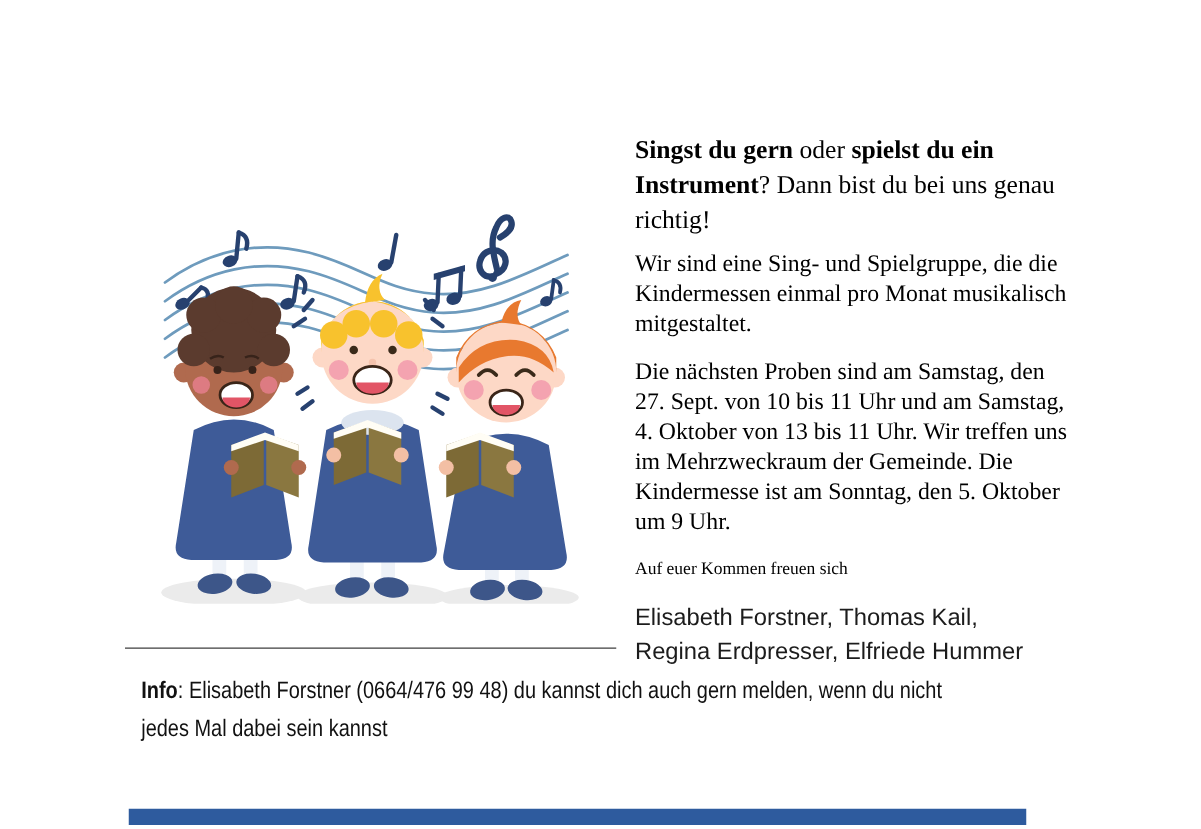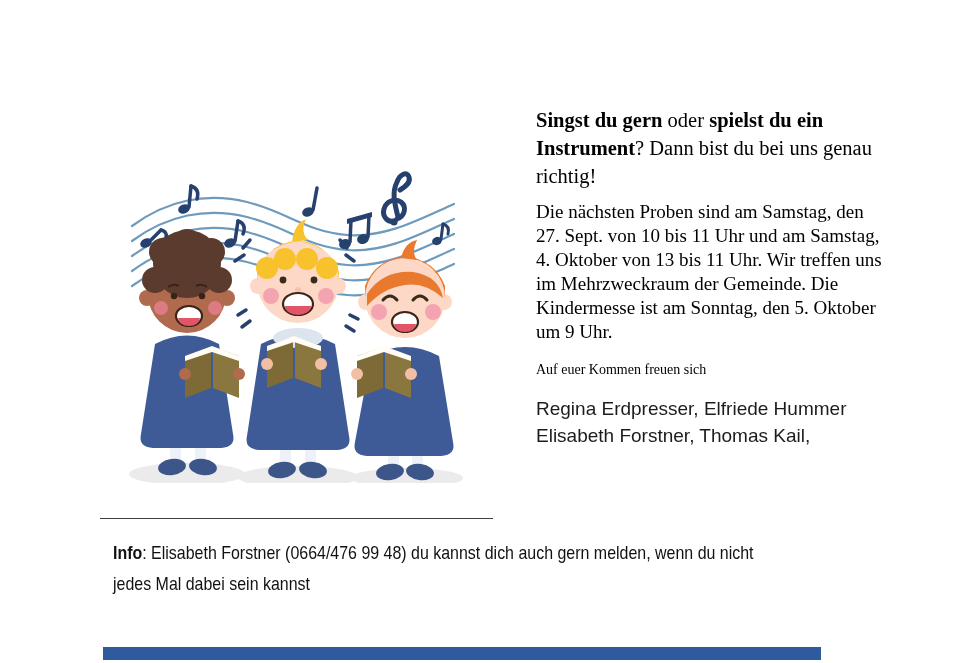--- a/index.html
+++ b/index.html
@@ -1,20 +1,20 @@
 <!DOCTYPE html>
 <html><head>
 <meta charset="utf-8">
 <style>
   html,body{margin:0;padding:0;background:#fff;}
   #page{position:relative;width:961px;height:663px;background:#ffffff;overflow:hidden;
         font-family:"Liberation Serif", serif;color:#000;}
 
   
-  .text-col{position:absolute;left:536px;top:106px;width:350px;}
+  .text-col{position:absolute;left:508px;top:106px;width:350px;}
   .title{font-size:20.5px;line-height:28px;margin:0 0 10px 0;}
   .title b{font-weight:bold;}
   .para{font-size:19px;line-height:24px;margin:0 0 14px 0;}
   .closing{font-size:14px;line-height:24px;margin:0 0 13px 0;}
   .names{font-family:"Liberation Sans", sans-serif;font-size:19px;line-height:27px;color:#1c1c1c;}
 
   
   .divider{position:absolute;left:100px;top:518px;width:393px;height:0;
            border-top:1.4px solid #3f3f3f;}
 
@@ -207,25 +207,26 @@
         <path d="M316,208 L290,199 L290,240 L316,250 Z" fill="#8a7740"></path>
         <path d="M262,208 L289,198 L316,208 L316,213 L289,204 L262,213 Z" fill="#fffdf5"></path>
         <circle cx="262" cy="226" r="6" fill="#f3bfa4"></circle>
         <circle cx="316" cy="226" r="6" fill="#f3bfa4"></circle>
       </g>
     </g>
   </svg>
 
   <div class="text-col">
     <p class="title"><b>Singst du gern</b><span> oder </span><b>spielst du ein Instrument</b><span>? Dann bist du bei uns genau richtig!</span></p>
+    <p class="para">Wir sind eine Sing- und Spielgruppe, die die Kindermessen einmal pro Monat musikalisch mitgestaltet.</p>
     <p class="para">Die nächsten Proben sind am Samstag, den 27. Sept. von 10 bis 11 Uhr und am Samstag, 4. Oktober von 13 bis 11 Uhr. Wir treffen uns im Mehrzweckraum der Gemeinde. Die Kindermesse ist am Sonntag, den 5. Oktober um 9 Uhr.</p>
     <p class="closing">Auf euer Kommen freuen sich</p>
     <div class="names">
+      <div>Elisabeth Forstner, Thomas Kail,</div>
       <div>Regina Erdpresser, Elfriede Hummer</div>
-      <div>Elisabeth Forstner, Thomas Kail,</div>
     </div>
   </div>
 
   <div class="divider"></div>
 
   <div class="info">
     <div><b>Info</b><span>: Elisabeth Forstner (0664/476 99 48) du kannst dich auch gern melden, wenn du nicht</span></div>
     <div>jedes Mal dabei sein kannst</div>
   </div>
 

